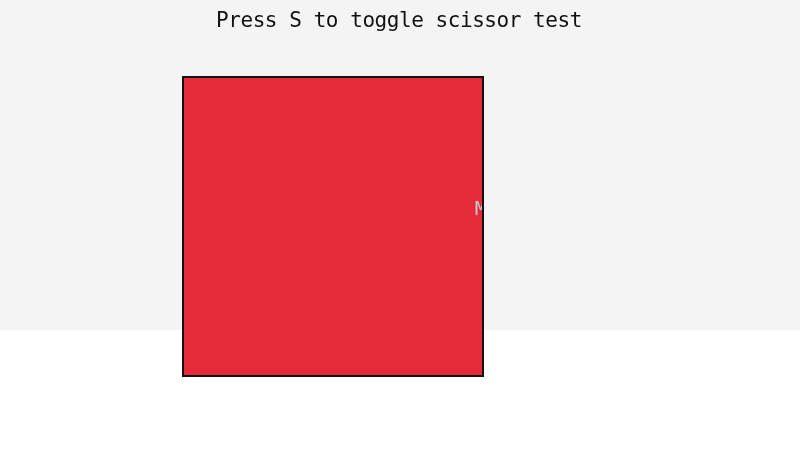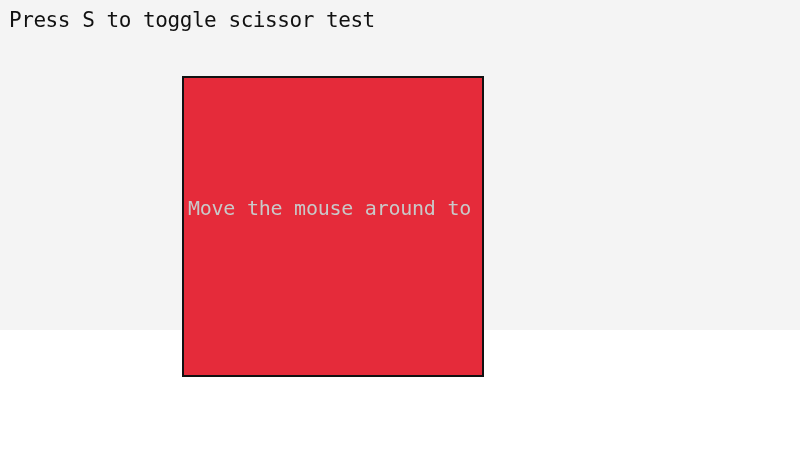--- a/index.html
+++ b/index.html
@@ -12,20 +12,21 @@
     height: 450px;
     overflow: hidden;
     font-family: "DejaVu Sans Mono", "Liberation Mono", monospace;
   }
 
   #app {
     position: relative;
     width: 800px;
     height: 330px;
     background: #f4f4f4;
+    text-align: center;
   }
 
   
   #hint-text {
     position: absolute;
     left: 9px;
     top: 7px;
     width: 780px;
     height: 26px;
     line-height: 26px;

